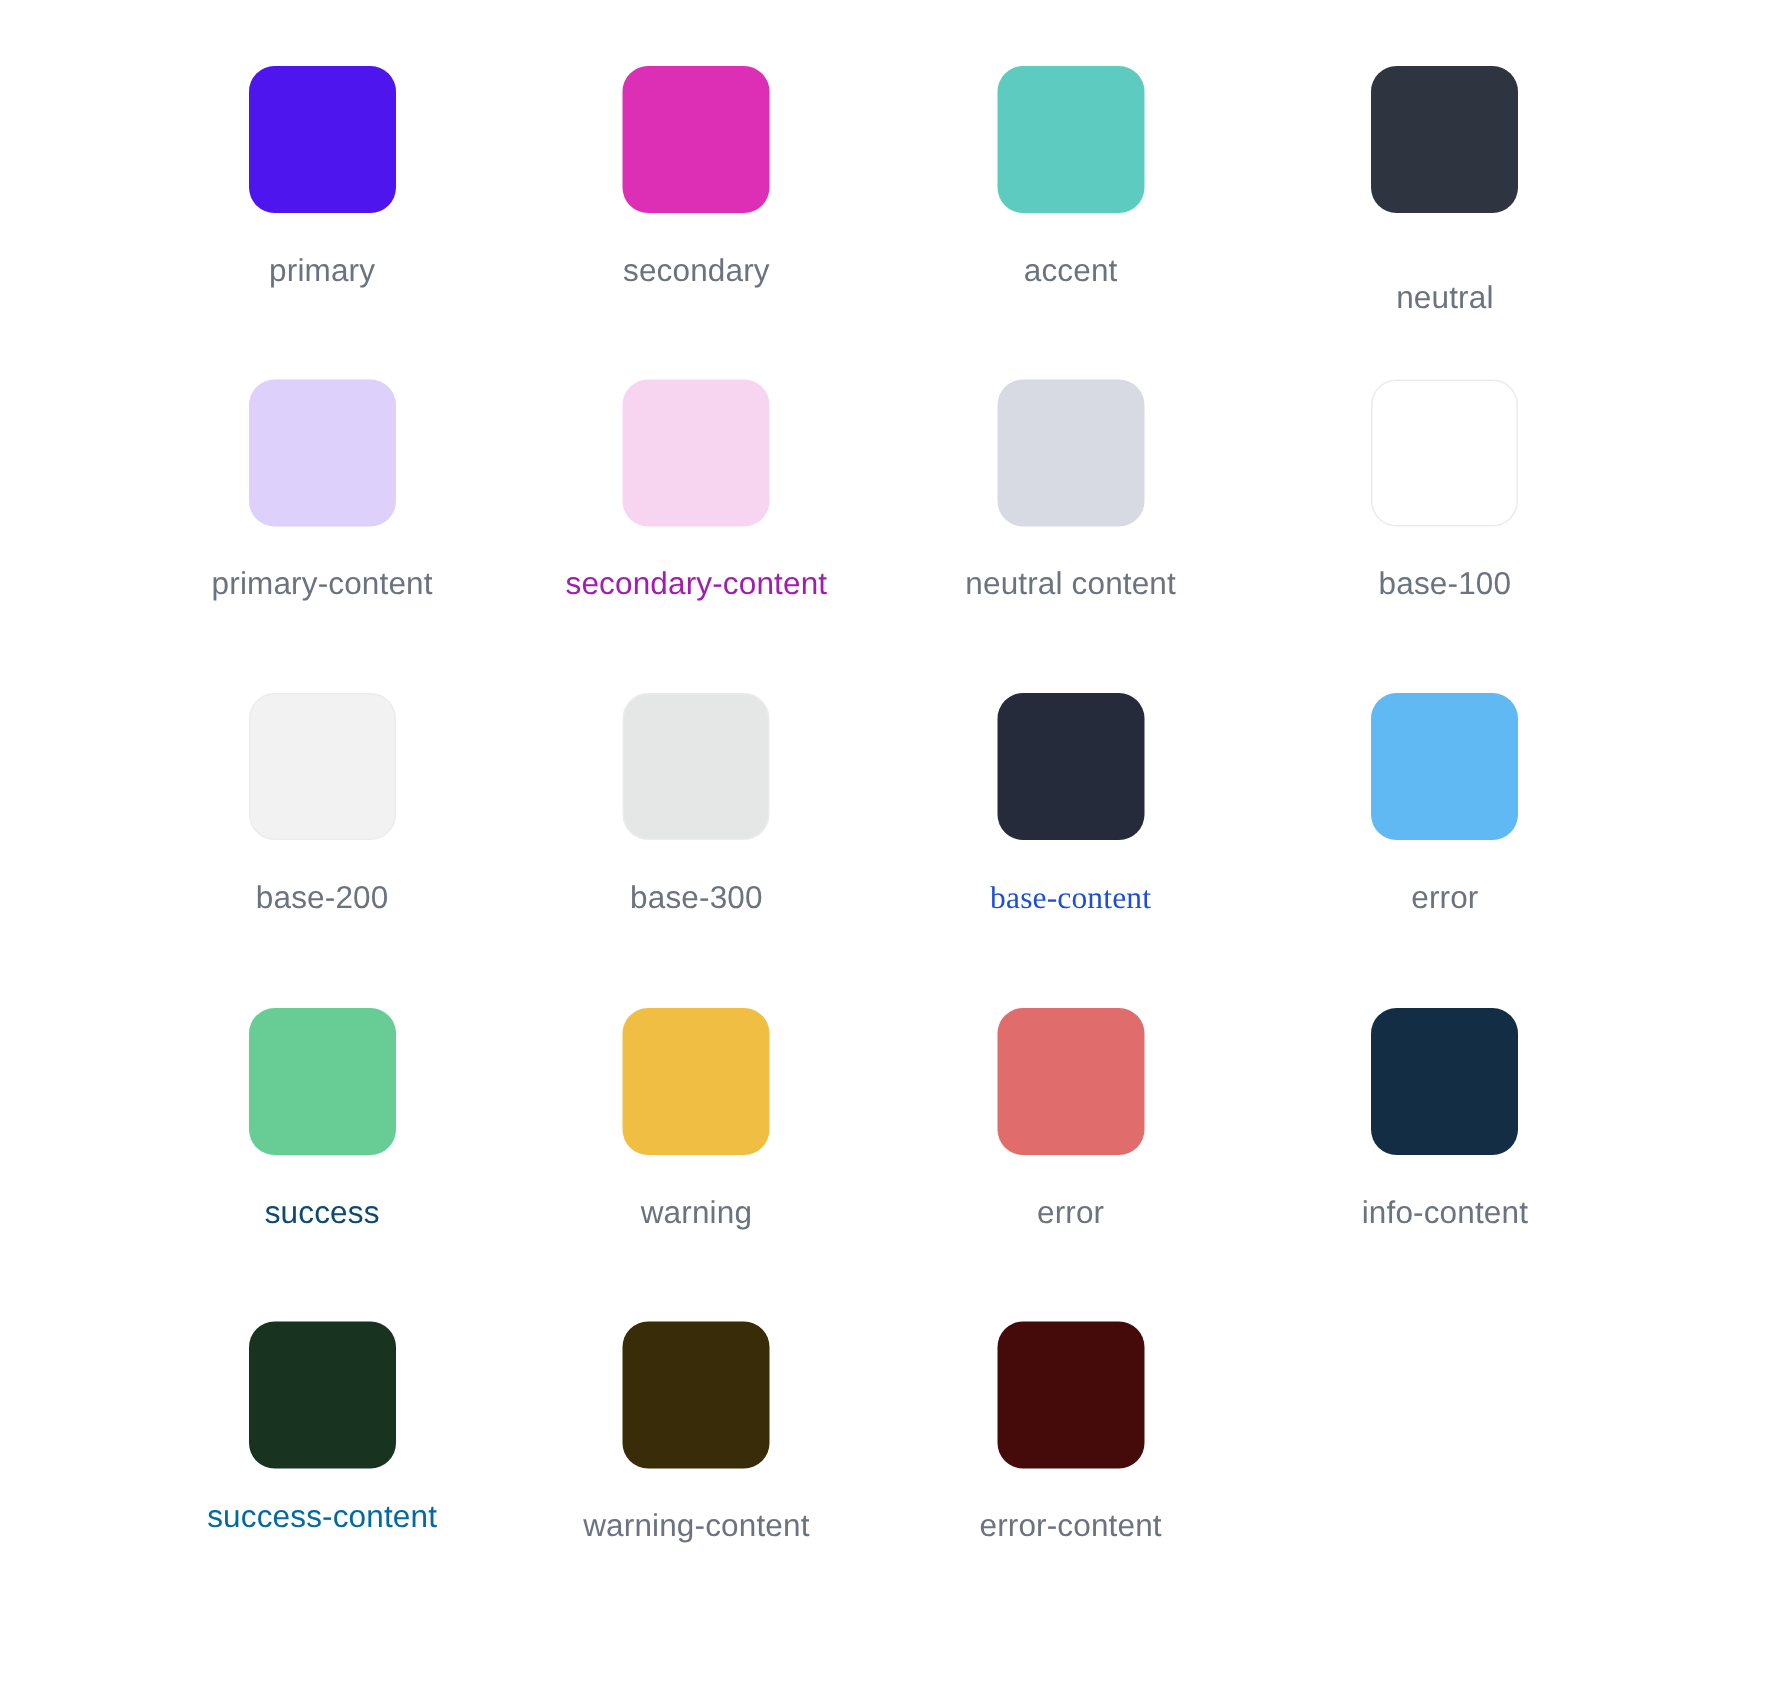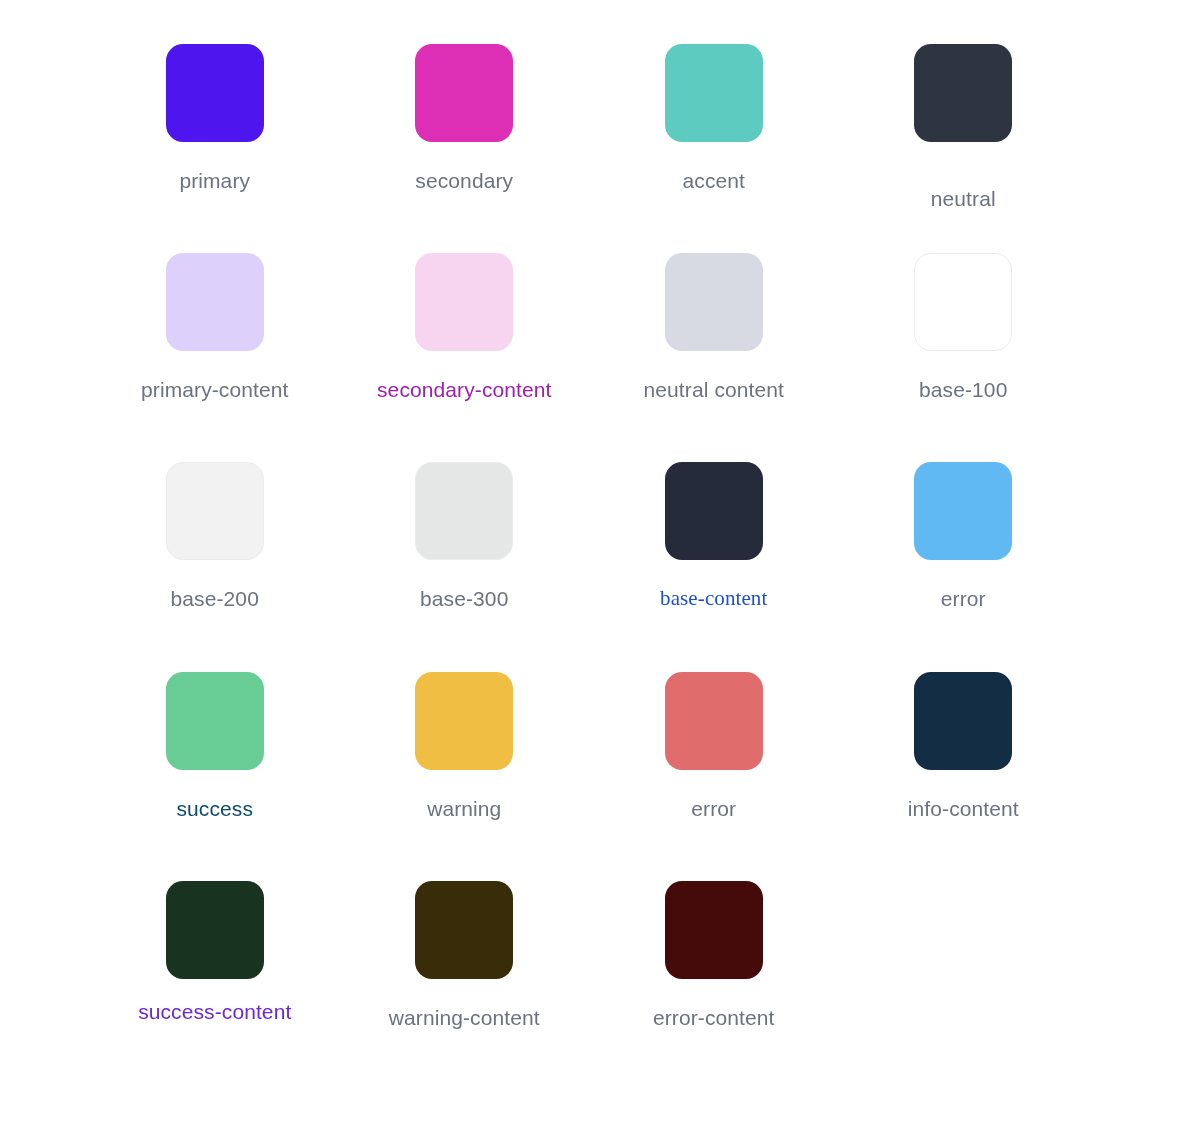--- a/index.html
+++ b/index.html
@@ -120,21 +120,21 @@
     <div class="swatch-cell">
       <div class="swatch-chip" style="background: rgb(224, 108, 108);"></div>
       <div class="swatch-label" style="color: rgb(107, 114, 128);">error</div>
     </div>
     <div class="swatch-cell">
       <div class="swatch-chip" style="background: rgb(18, 45, 68);"></div>
       <div class="swatch-label" style="color: rgb(107, 114, 128);">info-content</div>
     </div>
     <div class="swatch-cell">
       <div class="swatch-chip" style="background: rgb(24, 51, 31);"></div>
-      <div class="swatch-label" style="color: #6d28d9; margin-top: 20px;">success-content</div>
+      <div class="swatch-label" style="color: #0369a1; margin-top: 20px;">success-content</div>
     </div>
     <div class="swatch-cell">
       <div class="swatch-chip" style="background: rgb(57, 44, 8);"></div>
       <div class="swatch-label" style="color: rgb(107, 114, 128);">warning-content</div>
     </div>
     <div class="swatch-cell">
       <div class="swatch-chip" style="background: rgb(69, 10, 10);"></div>
       <div class="swatch-label" style="color: rgb(107, 114, 128);">error-content</div>
     </div>
   </div>

